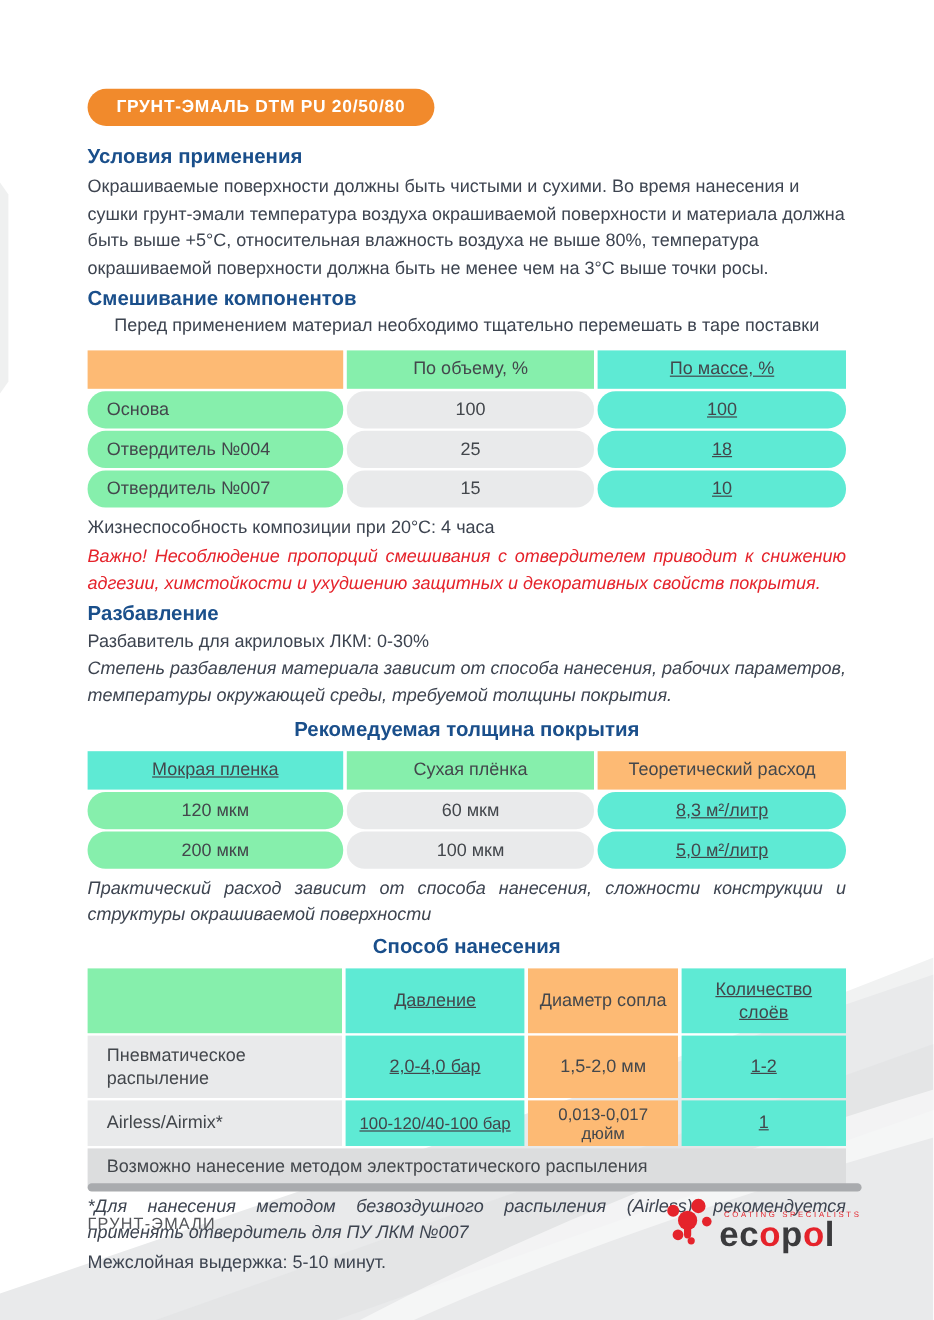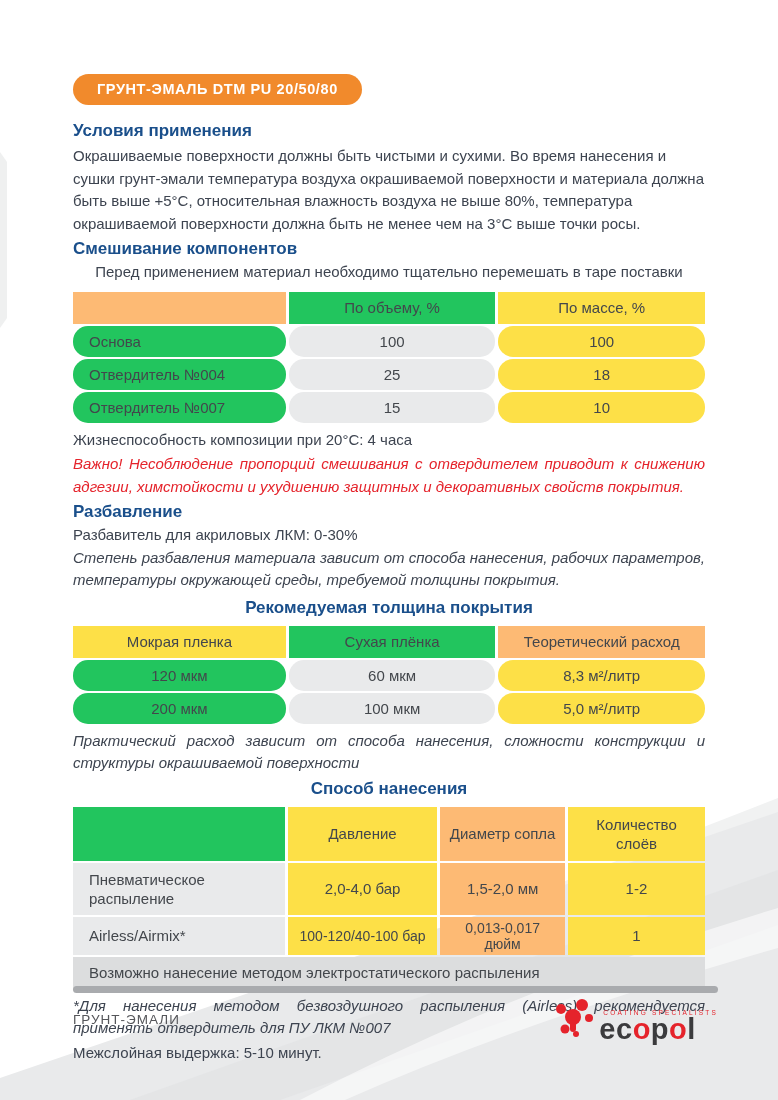--- a/index.html
+++ b/index.html
@@ -31,22 +31,22 @@
   .sec{color:#1a4f8b;font-weight:bold;font-size:17px;margin:0;}
   p{margin:0;font-size:15px;line-height:22.5px;}
   .it{font-style:italic;text-align:justify;}
   .warn{color:#e5232b;font-style:italic;text-align:justify;}
 
   
   table{border-collapse:separate;border-spacing:3px 2px;width:calc(100% + 6px);margin-left:-3px;font-size:15px;color:#43474c;}
   td{text-align:center;vertical-align:middle;padding:3px 8px;}
   td.c1{text-align:left;padding-left:16px;}
   .g1{background:#e9eaeb;}
-  .g2{background:#22c55e;}
-  .g3{background:#fde047;}
+  .g2{background:#86efac;}
+  .g3{background:#5eead4;text-decoration:underline;}
   .g4{background:#fdba74;}
   .g5{background:#dcddde;}
   .hrow td{height:26px;}
   .brow td{height:25px;border-radius:15px;}
   .tbl3 .hrow td{height:48px;line-height:19px;}
   .tbl3 .brow1 td{height:46px;line-height:19px;}
   .tbl3 .brow2 td{height:27px;}
   .tbl3 .frow td{height:26px;text-align:left;padding-left:16px;}
 
   

